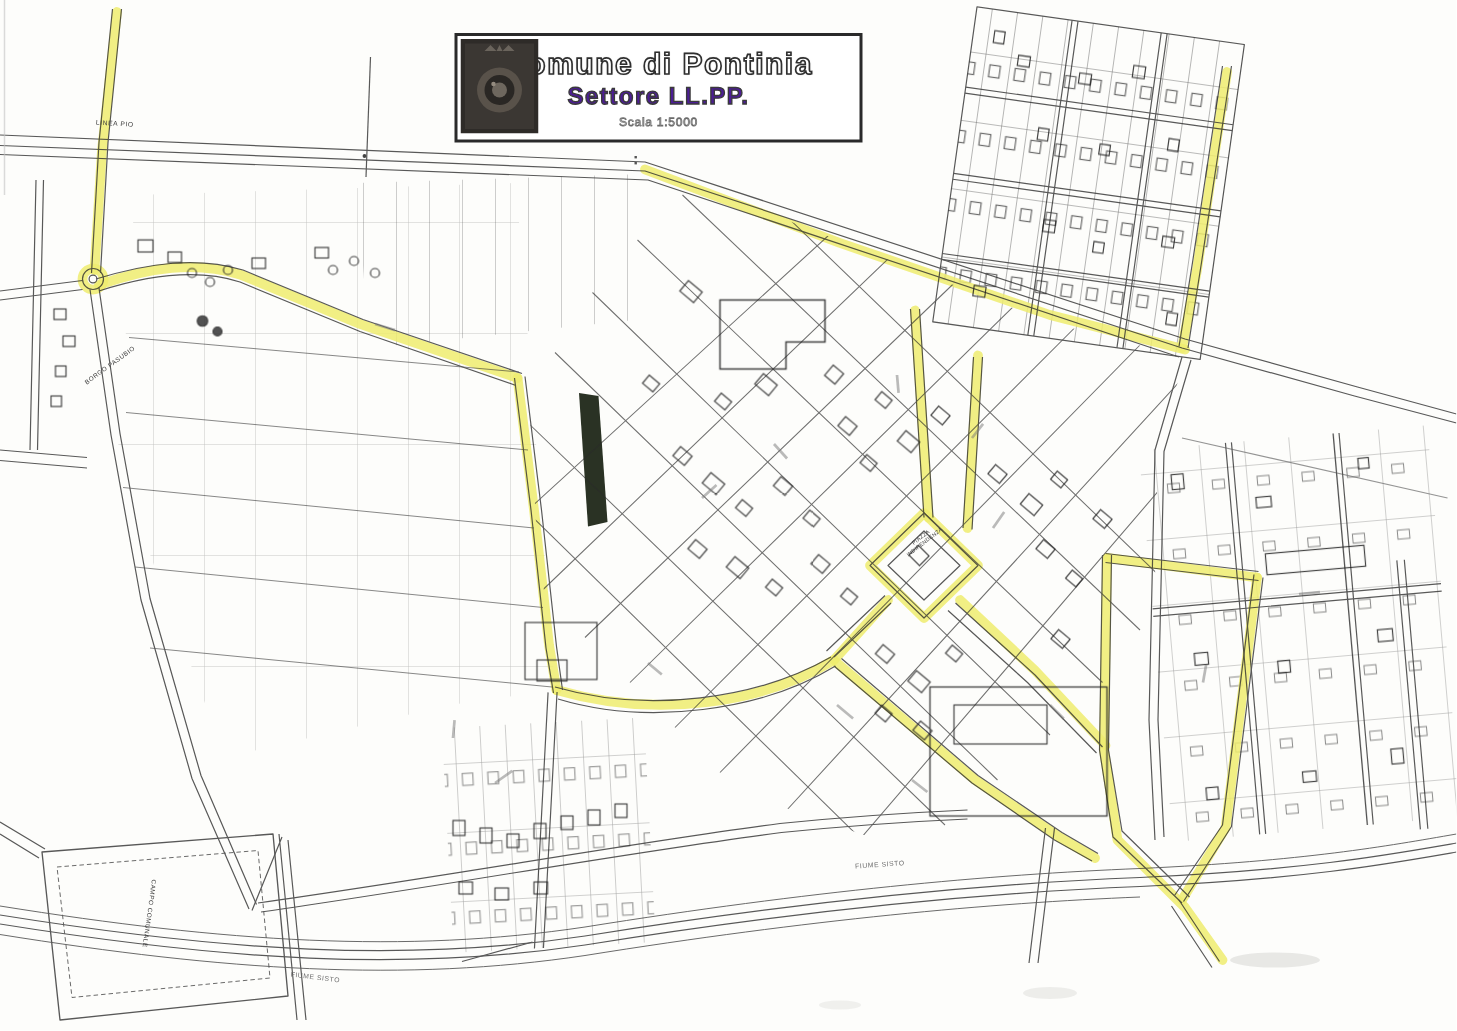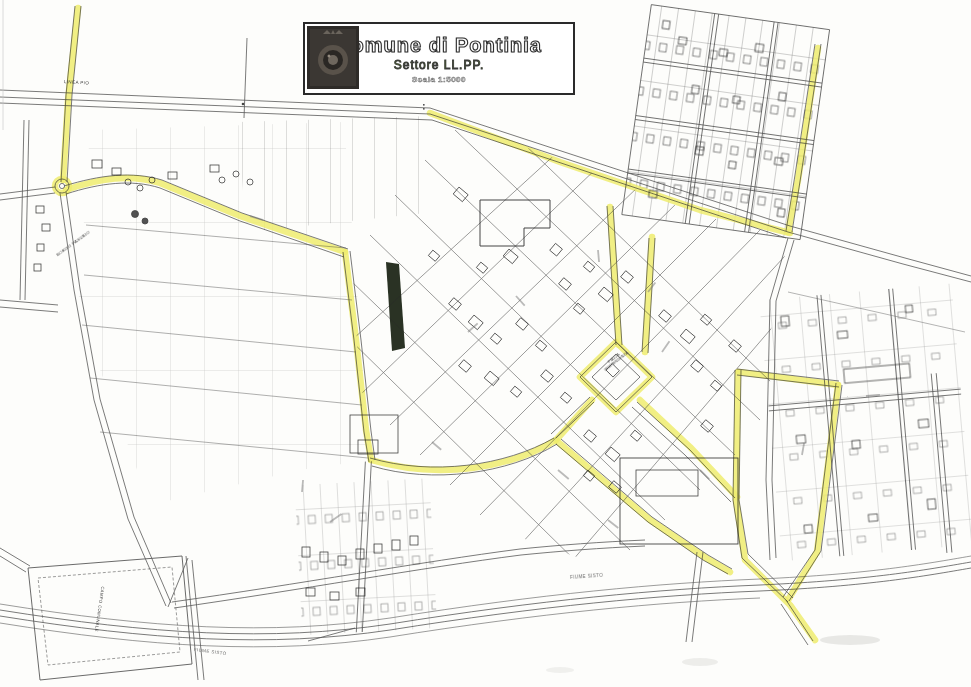--- a/index.html
+++ b/index.html
@@ -6,23 +6,23 @@
   .page{position:relative;width:971px;height:687px;background:#fdfdfb;overflow:hidden;
         font-family:"Liberation Sans",sans-serif;}
   svg{position:absolute;left:0;top:0;}
   
   .title-block{position:absolute;left:303px;top:22px;width:272px;height:73px;
     background:#fff;border:2px solid #2a2a2a;box-sizing:border-box;display:flex;}
   .arms{width:52px;height:63px;margin:2px;flex:0 0 auto;}
   .title-col{flex:1;display:flex;flex-direction:column;align-items:center;justify-content:center;gap:1px;}
   .t1{font-size:20px;font-weight:bold;letter-spacing:1px;color:#fff;
       -webkit-text-stroke:1.1px #2f2f2f;text-shadow:0 0 1px #444;white-space:nowrap;}
-  .t2{font-size:12px;font-weight:normal;letter-spacing:1px;color:#4d7c0f;
+  .t2{font-size:16px;font-weight:bold;letter-spacing:1px;color:#4c1d95;
       -webkit-text-stroke:0.9px #3a3a3a;white-space:nowrap;}
-  .t3{font-size:8px;font-weight:bold;letter-spacing:.5px;color:#f4f4f4;
+  .t3{font-size:8px;font-weight:normal;letter-spacing:.5px;color:#f4f4f4;
       -webkit-text-stroke:0.55px #6a6a6a;margin-top:2px;white-space:nowrap;}
   
   .mlabel{position:absolute;font-size:4.5px;color:#3c3c3c;white-space:nowrap;
           transform-origin:0 0;letter-spacing:.4px;line-height:1.05;}
   .mlabel.faint{color:#6b6b6b;}
   .piazza-label{white-space:normal;width:34px;text-align:center;font-size:3.6px;letter-spacing:.2px;}
   .vert{writing-mode:vertical-rl;white-space:nowrap;}
 </style>
 </head>
 <body>

